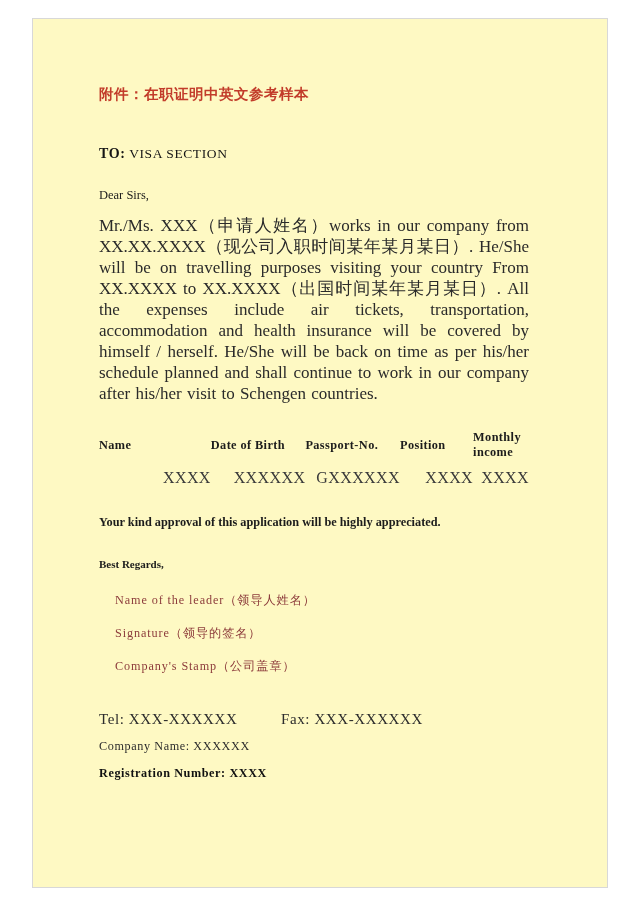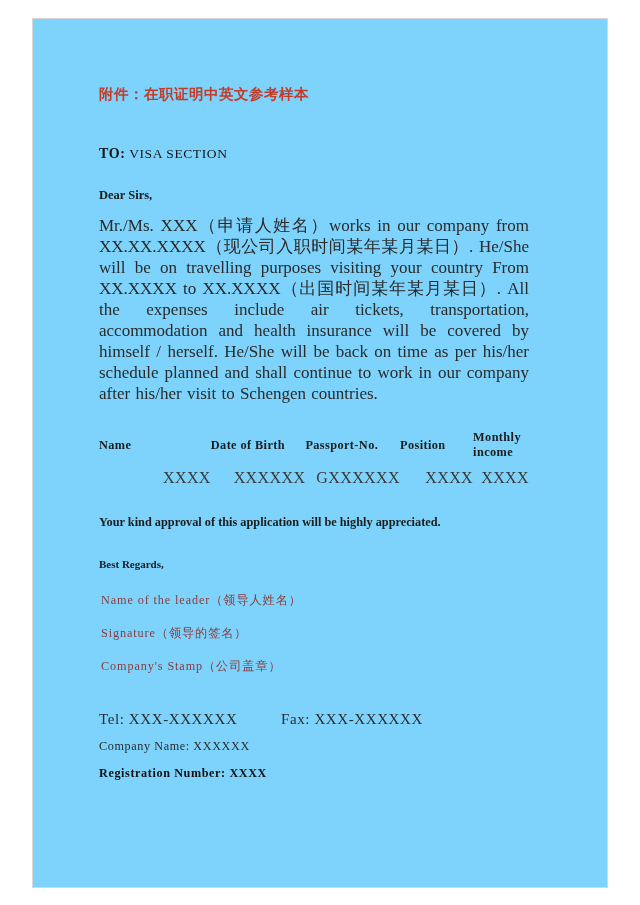--- a/index.html
+++ b/index.html
@@ -20,21 +20,21 @@
     height: 905px;
     background: #ffffff;
     box-sizing: border-box;
   }
   .sheet {
     position: absolute;
     left: 32px;
     top: 18px;
     width: 576px;
     height: 870px;
-    background: #7dd3fc;
+    background: #fef9c3;
     border: 1px solid #d8d8d8;
     box-sizing: border-box;
   }
   .content {
     position: absolute;
     left: 66px;
     top: 66px;
     width: 430px;
   }
   .doc-title {
@@ -50,21 +50,21 @@
     letter-spacing: 0.6px;
     margin: 0 0 26px 0;
     color: #151515;
   }
   .to-line .to-label {
     font-weight: bold;
     font-size: 14px;
   }
   .salutation {
     font-size: 12.5px;
-    font-weight: bold;
+    font-weight: normal;
     color: #1a1a1a;
     margin: 0 0 12px 0;
   }
   .body-para {
     font-size: 17px;
     line-height: 21px;
     color: #2a2a2a;
     margin: 0 0 26px 0;
     text-align: justify;
     word-spacing: 1px;
@@ -103,21 +103,21 @@
   .regards {
     font-size: 11px;
     font-weight: bold;
     color: #1c1c1c;
     margin: 0 0 22px 0;
   }
   .sign-line {
     font-size: 12.2px;
     color: #8c3b3b;
     letter-spacing: 0.9px;
-    margin: 0 0 16px 2px;
+    margin: 0 0 16px 16px;
   }
   .contact-row {
     position: relative;
     font-size: 15px;
     color: #2c2c2c;
     letter-spacing: 0.6px;
     margin: 36px 0 12px 0;
     height: 16px;
   }
   .contact-row .tel { position: absolute; left: 0; top: 0; }

